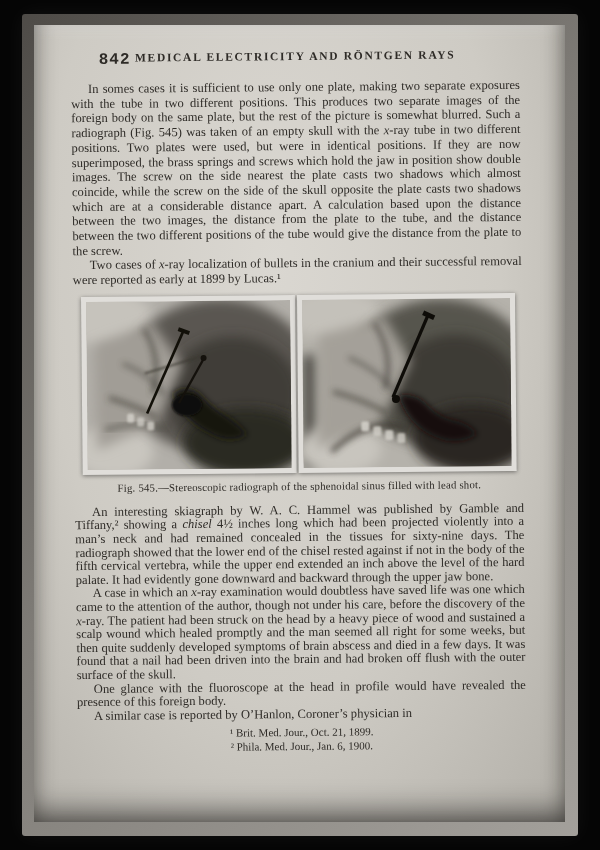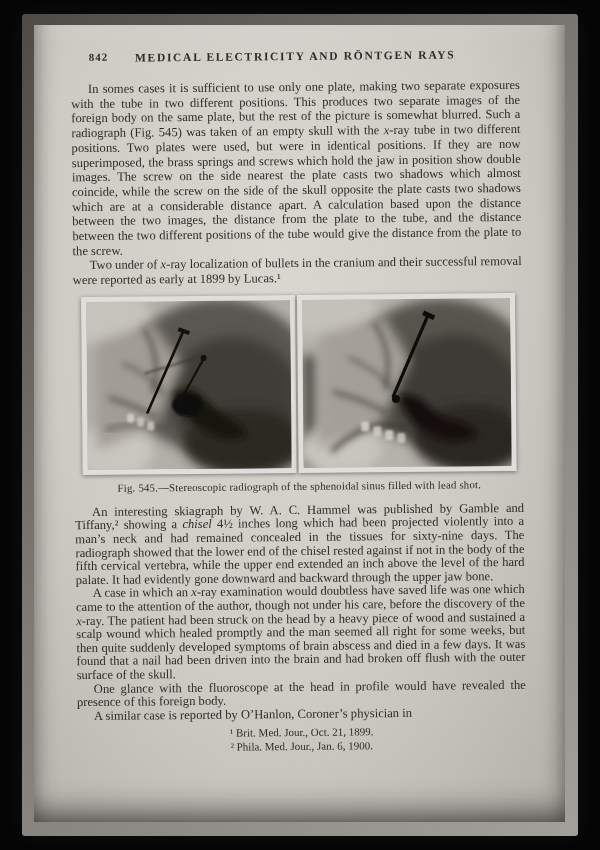--- a/index.html
+++ b/index.html
@@ -27,22 +27,22 @@
       inset 14px 0 22px -14px rgba(18,16,13,.34),
       inset 0 13px 15px -12px rgba(255,255,255,.5);
   }
   .content {
     position: absolute; left: 40px; right: 42px; top: 24px;
     transform: rotate(-0.55deg);
     color: var(--ink, #2e2b27);
   }
   .header { position: relative; height: 18px; margin-bottom: 13px; }
   .pagenum {
-    position: absolute; left: 18px; top: 0;
-    font-weight: bold; font-size: 11px; letter-spacing: 1px;
+    position: absolute; left: 28px; top: 0;
+    font-weight: bold; font-size: 16px; letter-spacing: 1px; font-family: Liberation Mono, monospace;
   }
   .running-title {
     position: absolute; left: 0; right: 0; top: 1px;
     text-align: center;
     font-size: 11.5px; font-weight: bold; letter-spacing: 1.7px;
     white-space: nowrap;
   }
   .body-top p, .body-bottom p {
     margin: 0;
     text-align: justify;
@@ -80,21 +80,21 @@
   <div class="page">
     <div class="content" style="--ink: #2e2b27;">
 
       <div class="header">
         <span class="pagenum">842</span>
         <span class="running-title">MEDICAL ELECTRICITY AND RÖNTGEN RAYS</span>
       </div>
 
       <div class="body-top">
           <p class="indent"><span>In somes cases it is sufficient to use only one plate, making two separate exposures with the tube in two different positions.  This produces two separate images of the foreign body on the same plate, but the rest of the picture is somewhat blurred.  Such a radiograph (Fig. 545) was taken of an empty skull with the </span><i>x</i><span>-ray tube in two different positions.  Two plates were used, but were in identical positions.  If they are now superimposed, the brass springs and screws which hold the jaw in position show double images.  The screw on the side nearest the plate casts two shadows which almost coincide, while the screw on the side of the skull opposite the plate casts two shadows which are at a considerable distance apart.  A calculation based upon the distance between the two images, the distance from the plate to the tube, and the distance between the two different positions of the tube would give the distance from the plate to the screw.</span></p>
-          <p class="indent"><span>Two under of </span><i>x</i><span>-ray localization of bullets in the cranium and their successful removal were reported as early at 1899 by Lucas.¹</span></p>
+          <p class="indent"><span>Two cases of </span><i>x</i><span>-ray localization of bullets in the cranium and their successful removal were reported as early at 1899 by Lucas.¹</span></p>
         </div>
 
       <figure class="fig">
         <div class="prints">
 
           <div class="print">
             <svg width="204" height="168" viewBox="0 0 204 168">
               <defs>
                 <filter id="fL6" x="-60%" y="-60%" width="220%" height="220%">
                     <feGaussianBlur stdDeviation="6"></feGaussianBlur>

